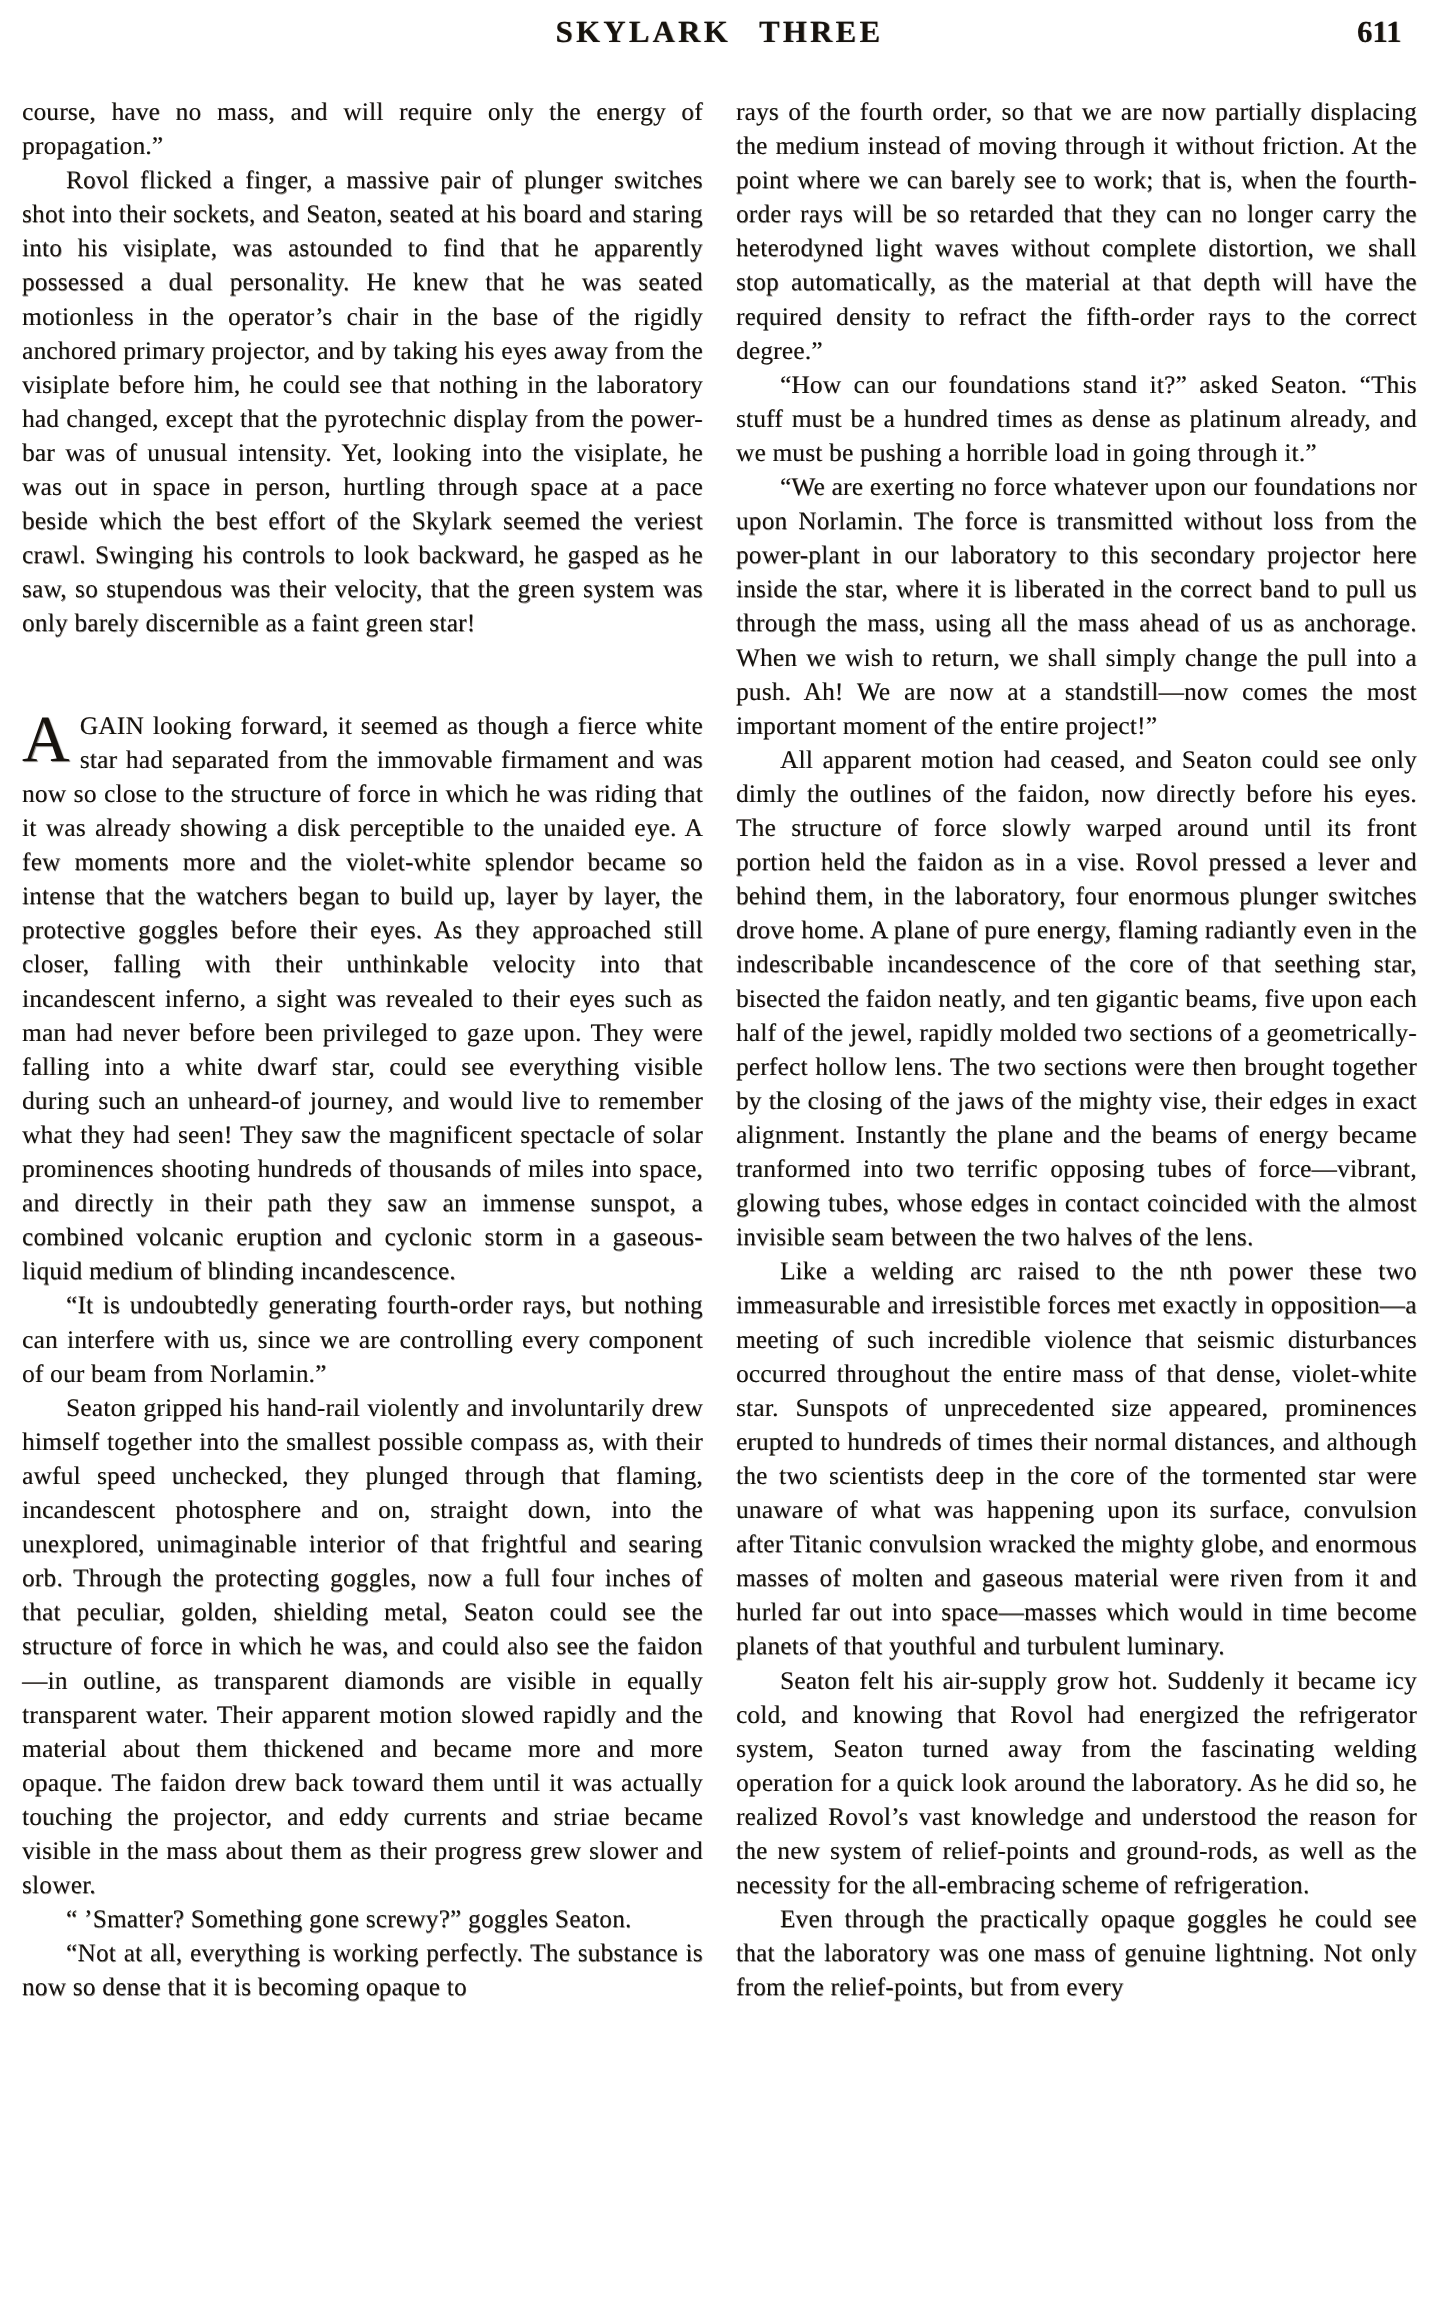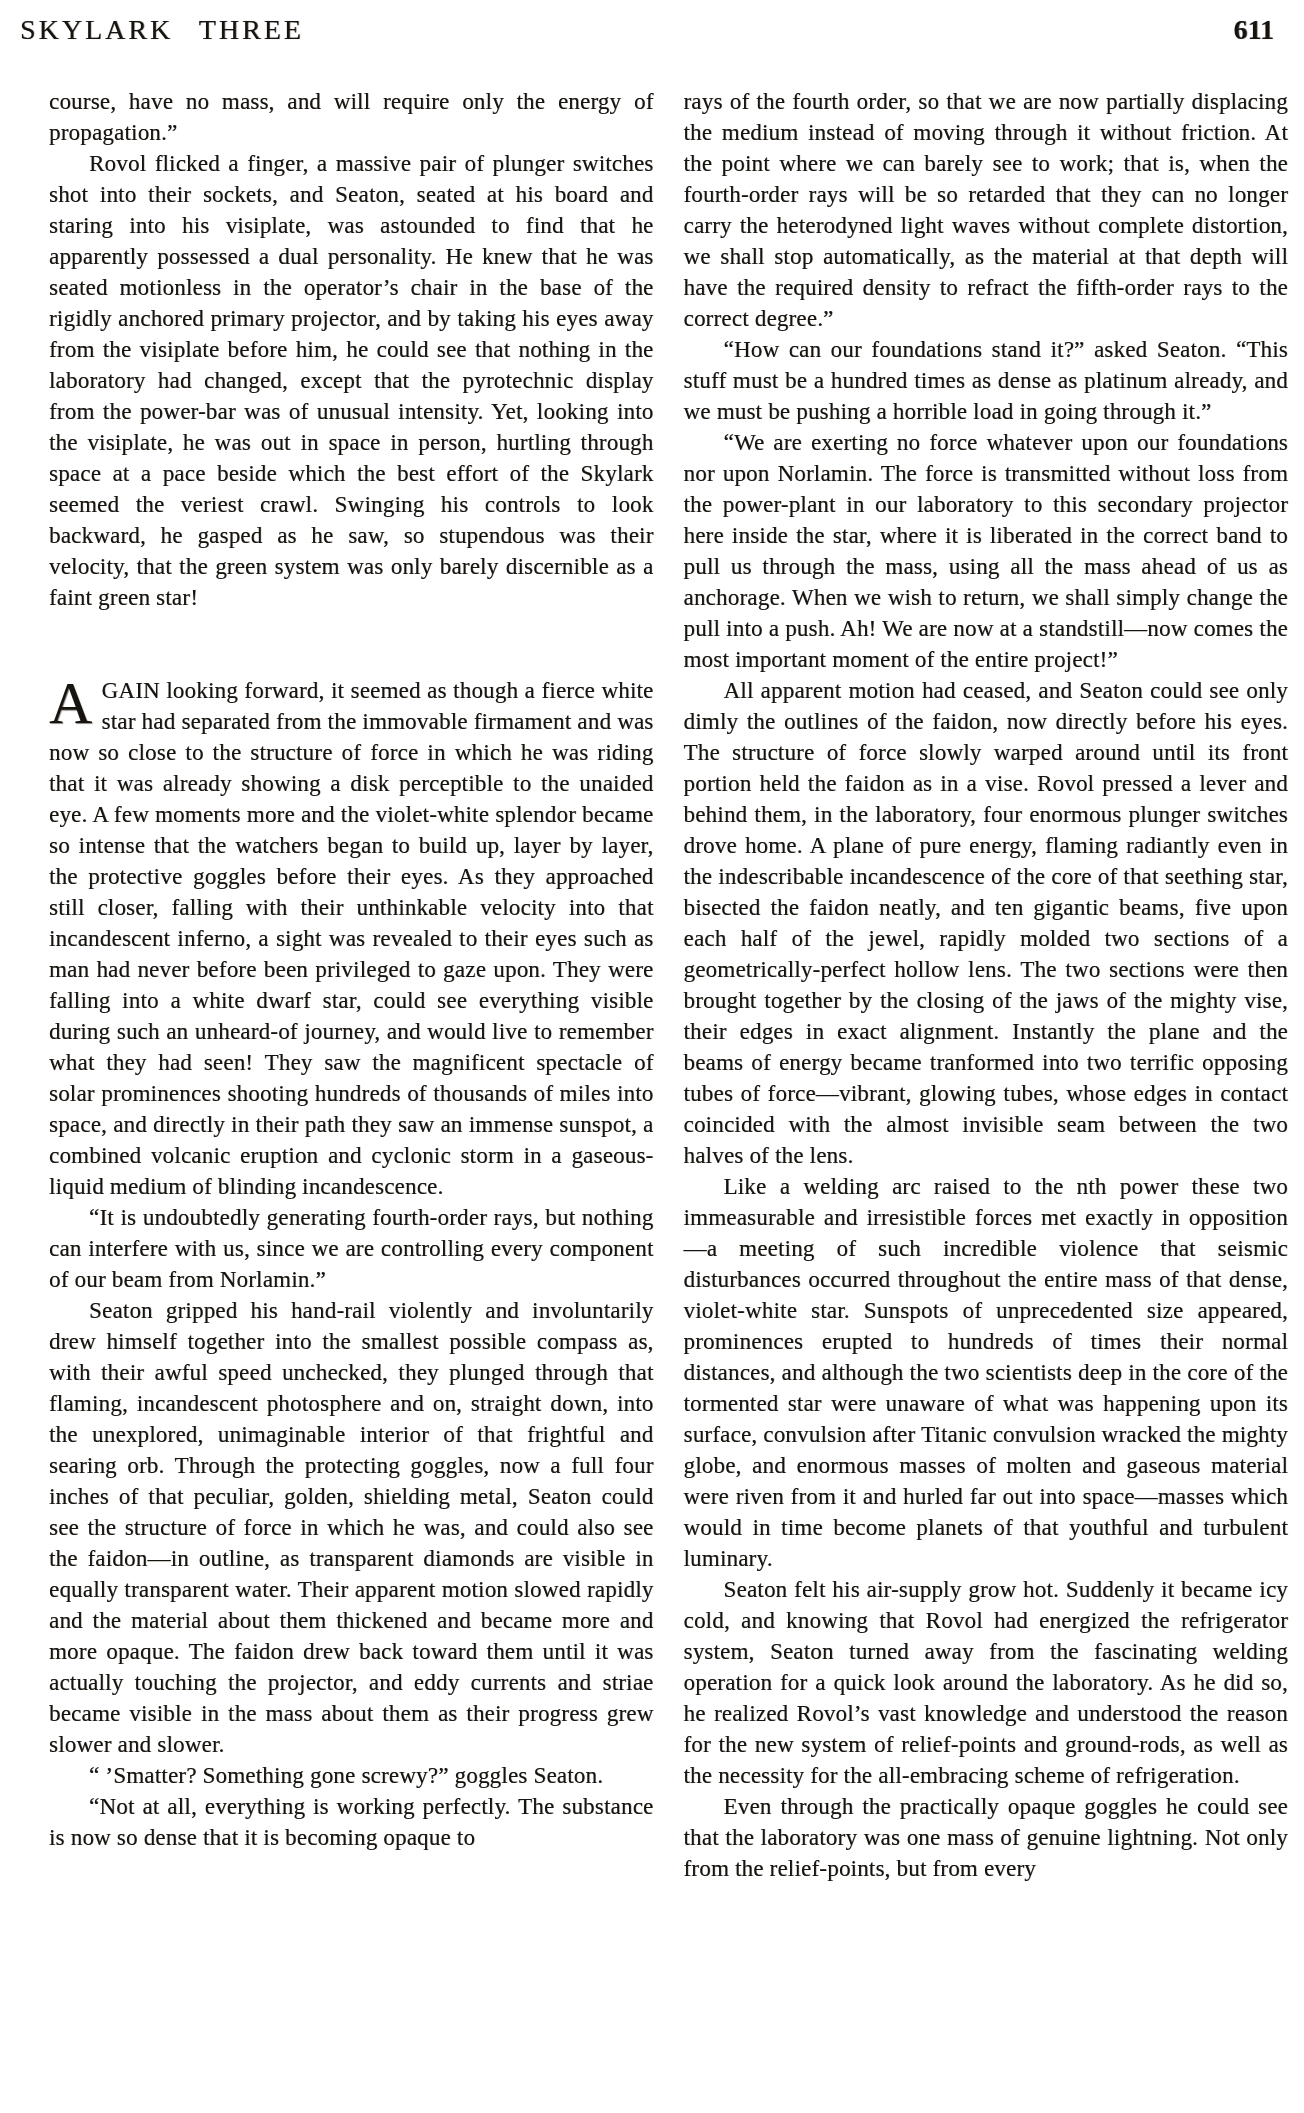--- a/index.html
+++ b/index.html
@@ -20,40 +20,39 @@
     height: 2113px;
     padding: 14px 16px 0 20px;
     overflow: hidden;
     background: #ffffff;
   }
   .header {
     position: relative;
     height: 50px;
   }
   .title {
-    text-align: left;
+    text-align: center;
     font-size: 28px;
-    font-weight: 400;
+    font-weight: 700;
     letter-spacing: 3px;
     word-spacing: 16px;
     text-shadow: 0.6px 0.4px 0.7px rgba(25,20,14,0.55);
   }
   .pagenum {
     position: absolute;
     right: 14px;
     top: 0;
     font-size: 28px;
     font-weight: 600;
     text-shadow: 0.6px 0.4px 0.7px rgba(25,20,14,0.55);
   }
   .cols {
     display: flex;
     gap: 30px;
     margin-top: 22px;
-    margin-left: 29px;
   }
   .col {
     flex: 1 1 0;
     text-align: justify;
     font-size: 23px;
     line-height: 31px;
     letter-spacing: 0.2px;
   }
   p.para {
     margin: 0;

